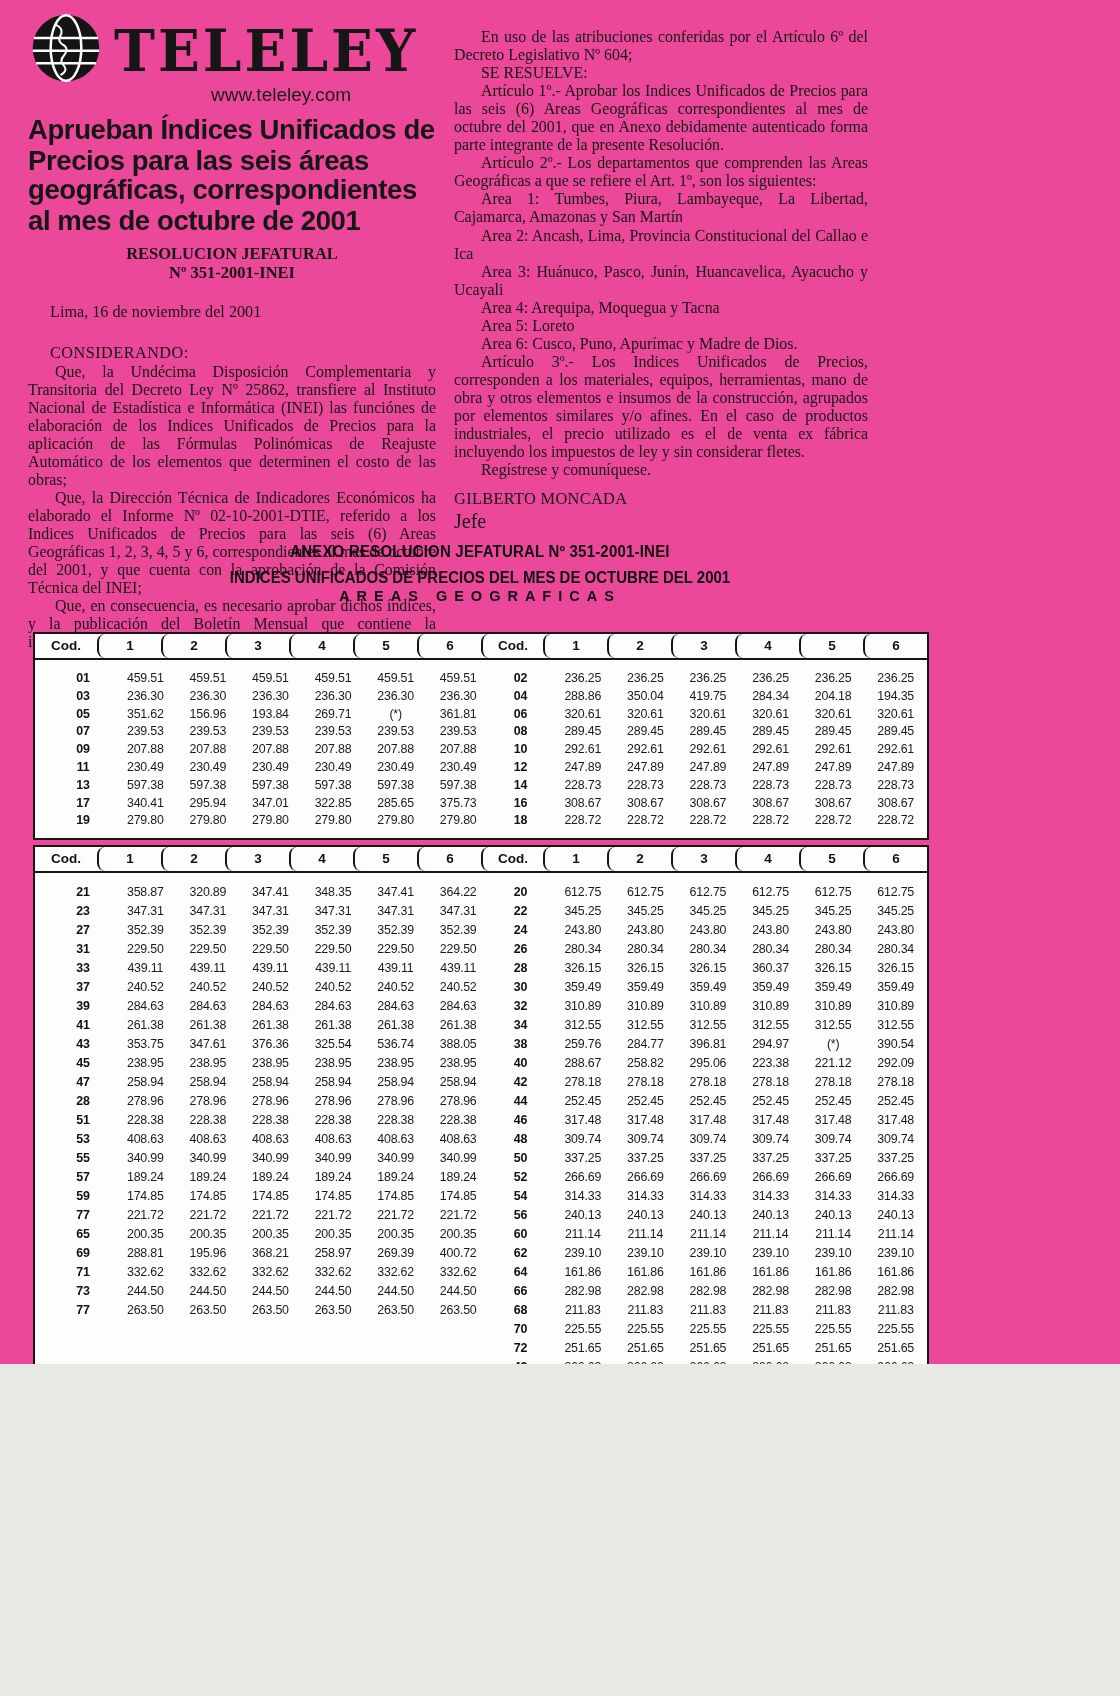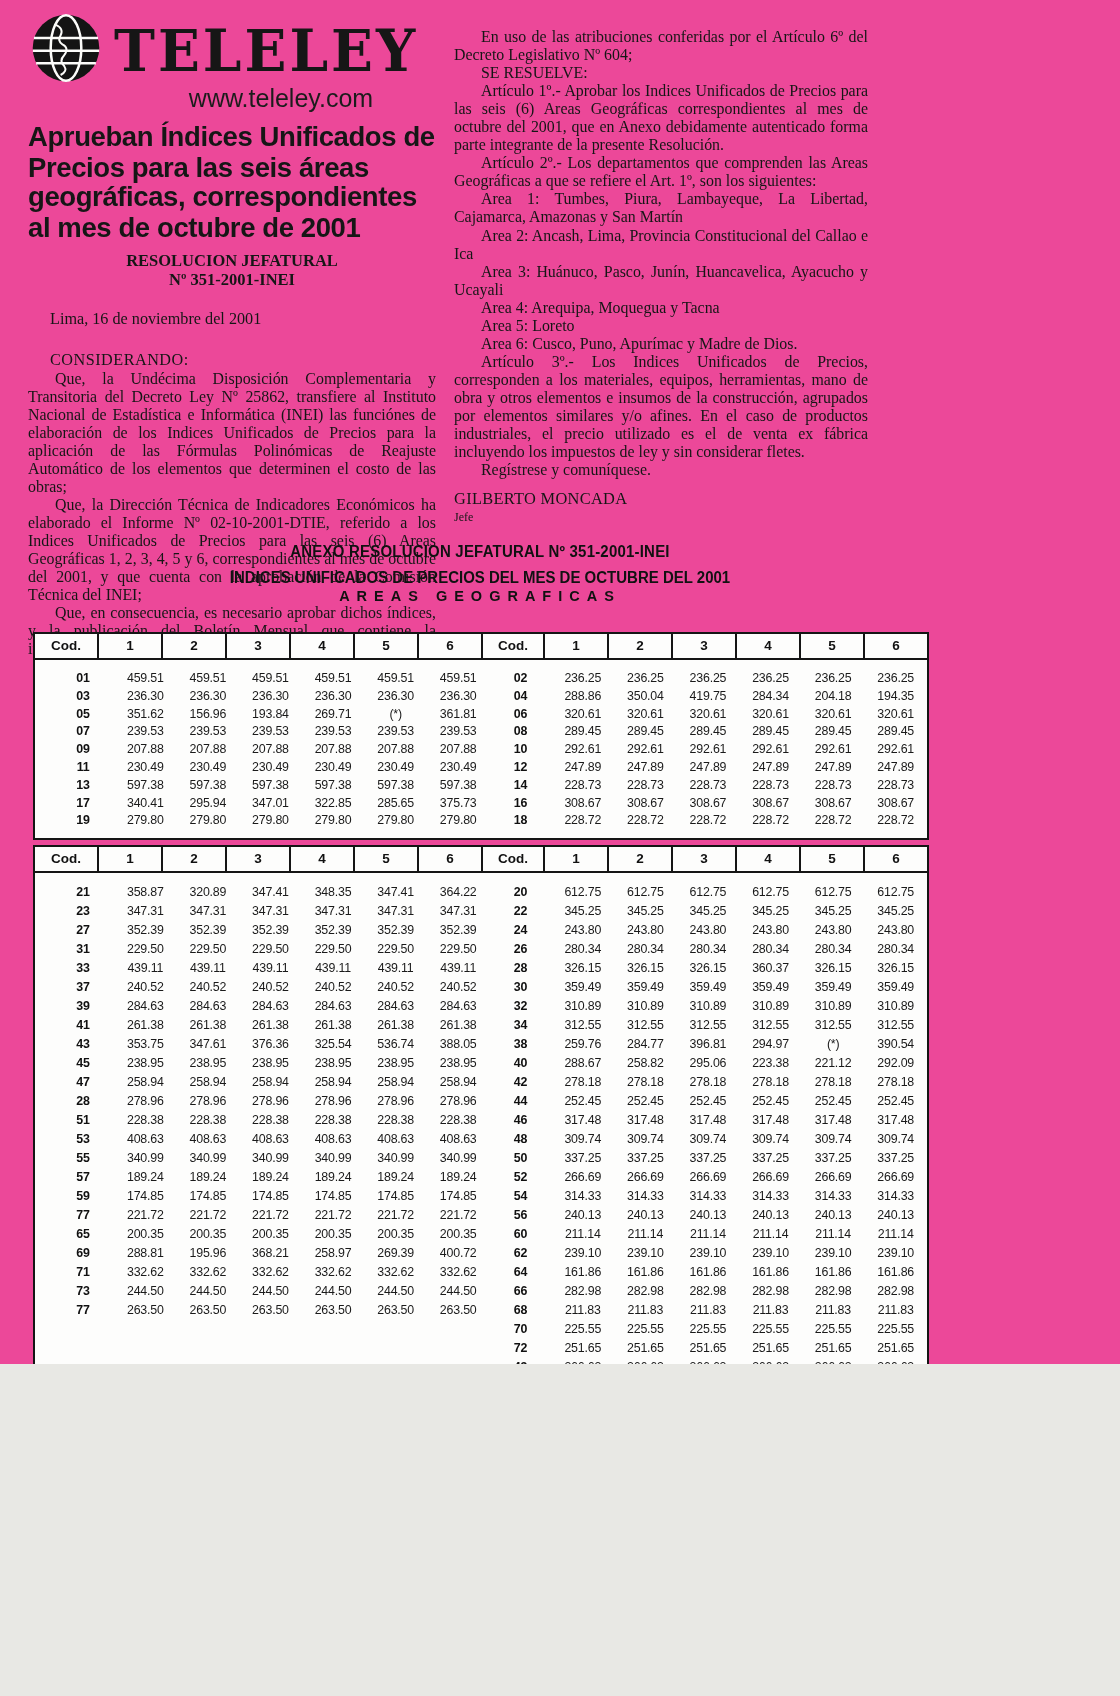--- a/index.html
+++ b/index.html
@@ -16,57 +16,57 @@
   .cols{position:absolute;top:12px;left:28px;width:840px;display:flex;gap:18px;}
   .col-left{width:408px;}
   .col-right{width:414px;padding-top:16px;}
 
   .brandrow{display:flex;align-items:center;gap:12px;margin-left:2px;}
   .brand{
     font-family:"DejaVu Serif", serif;font-weight:bold;
     font-size:55px;letter-spacing:3px;line-height:1;transform:scaleY(1.04);
   }
   .website{
-    font-family:"Liberation Sans", sans-serif;font-size:25px;
+    font-family:"Liberation Sans", sans-serif;font-size:19px;
     width:250px;margin:-4px 0 8px 128px;text-align:center;color:#1c1c1c;
   }
   .doc-title{
     font-family:"Liberation Sans", sans-serif;font-weight:700;
     font-size:27.5px;line-height:1.08;letter-spacing:-0.4px;
     margin:4px 0 12px 0;transform:scaleY(1.03);transform-origin:top left;
   }
   .res-head{ text-align:center;font-weight:bold;font-size:16.5px;line-height:1.15;}
   .dateline{margin:20px 0 0 22px;font-size:16.2px;}
   .considerando{margin:22px 0 0 22px;font-size:16.2px;letter-spacing:0.5px;}
   p.body{font-size:15.9px;line-height:1.135;text-align:justify;text-indent:1.7em;margin:0;}
   .pgap{margin-top:14px;}
   .sgap{margin-top:12px;}
   .lead{font-weight:normal;}
   .sig-name{margin:10px 0 0 0;font-size:16.4px;letter-spacing:0.3px;}
-  .sig-title{margin:1px 0 0 0;font-size:12px;}
+  .sig-title{margin:1px 0 0 0;font-size:20px;}
 
   
   .annex{position:absolute;top:543px;left:30px;width:900px;text-align:center;
          font-family:"Liberation Sans", sans-serif;font-weight:bold;color:#111;}
   .annex-h1{font-size:15px;letter-spacing:0.2px;transform:scaleY(1.05);}
   .annex-h2{font-size:15px;margin-top:9px;transform:scaleY(1.05);}
   .annex-h3{font-size:14.5px;margin-top:2px;letter-spacing:7px;}
 
   
   .idx-table{
     position:absolute;left:33px;width:892px;
     border:2.5px solid #151515;background:#fdfdfc;
     --tcols:62px repeat(6,1fr) 62px repeat(6,1fr);
   }
   .t1{top:632px;}
   .t2{top:845px;min-height:548px;}
   .thead{display:grid;grid-template-columns:var(--tcols);border-bottom:2.5px solid #151515;}
   .hc{
     font-family:"Liberation Sans", sans-serif;font-weight:bold;font-size:13.5px;
-    text-align:center;padding:4px 0 5px 0;border-left:2px solid #151515;color:#111;
+    text-align:center;padding:4px 0 5px 0;border-left:2px solid #151515;color:#111;border-radius:8px;
   }
   .hc:first-child{border-left:none;}
   .tbody{display:grid;grid-template-columns:var(--tcols);padding:10px 0 8px 17px;}
   .tc{
     font-family:"Liberation Sans", sans-serif;font-size:12.4px;
     height:17.8px;line-height:17.8px;text-align:center;color:#1a1a1a;
     letter-spacing:-0.2px;
   }
   .t2 .tc{height:19px;line-height:19px;}
   .tc.cod{font-weight:bold;color:#101010;}

